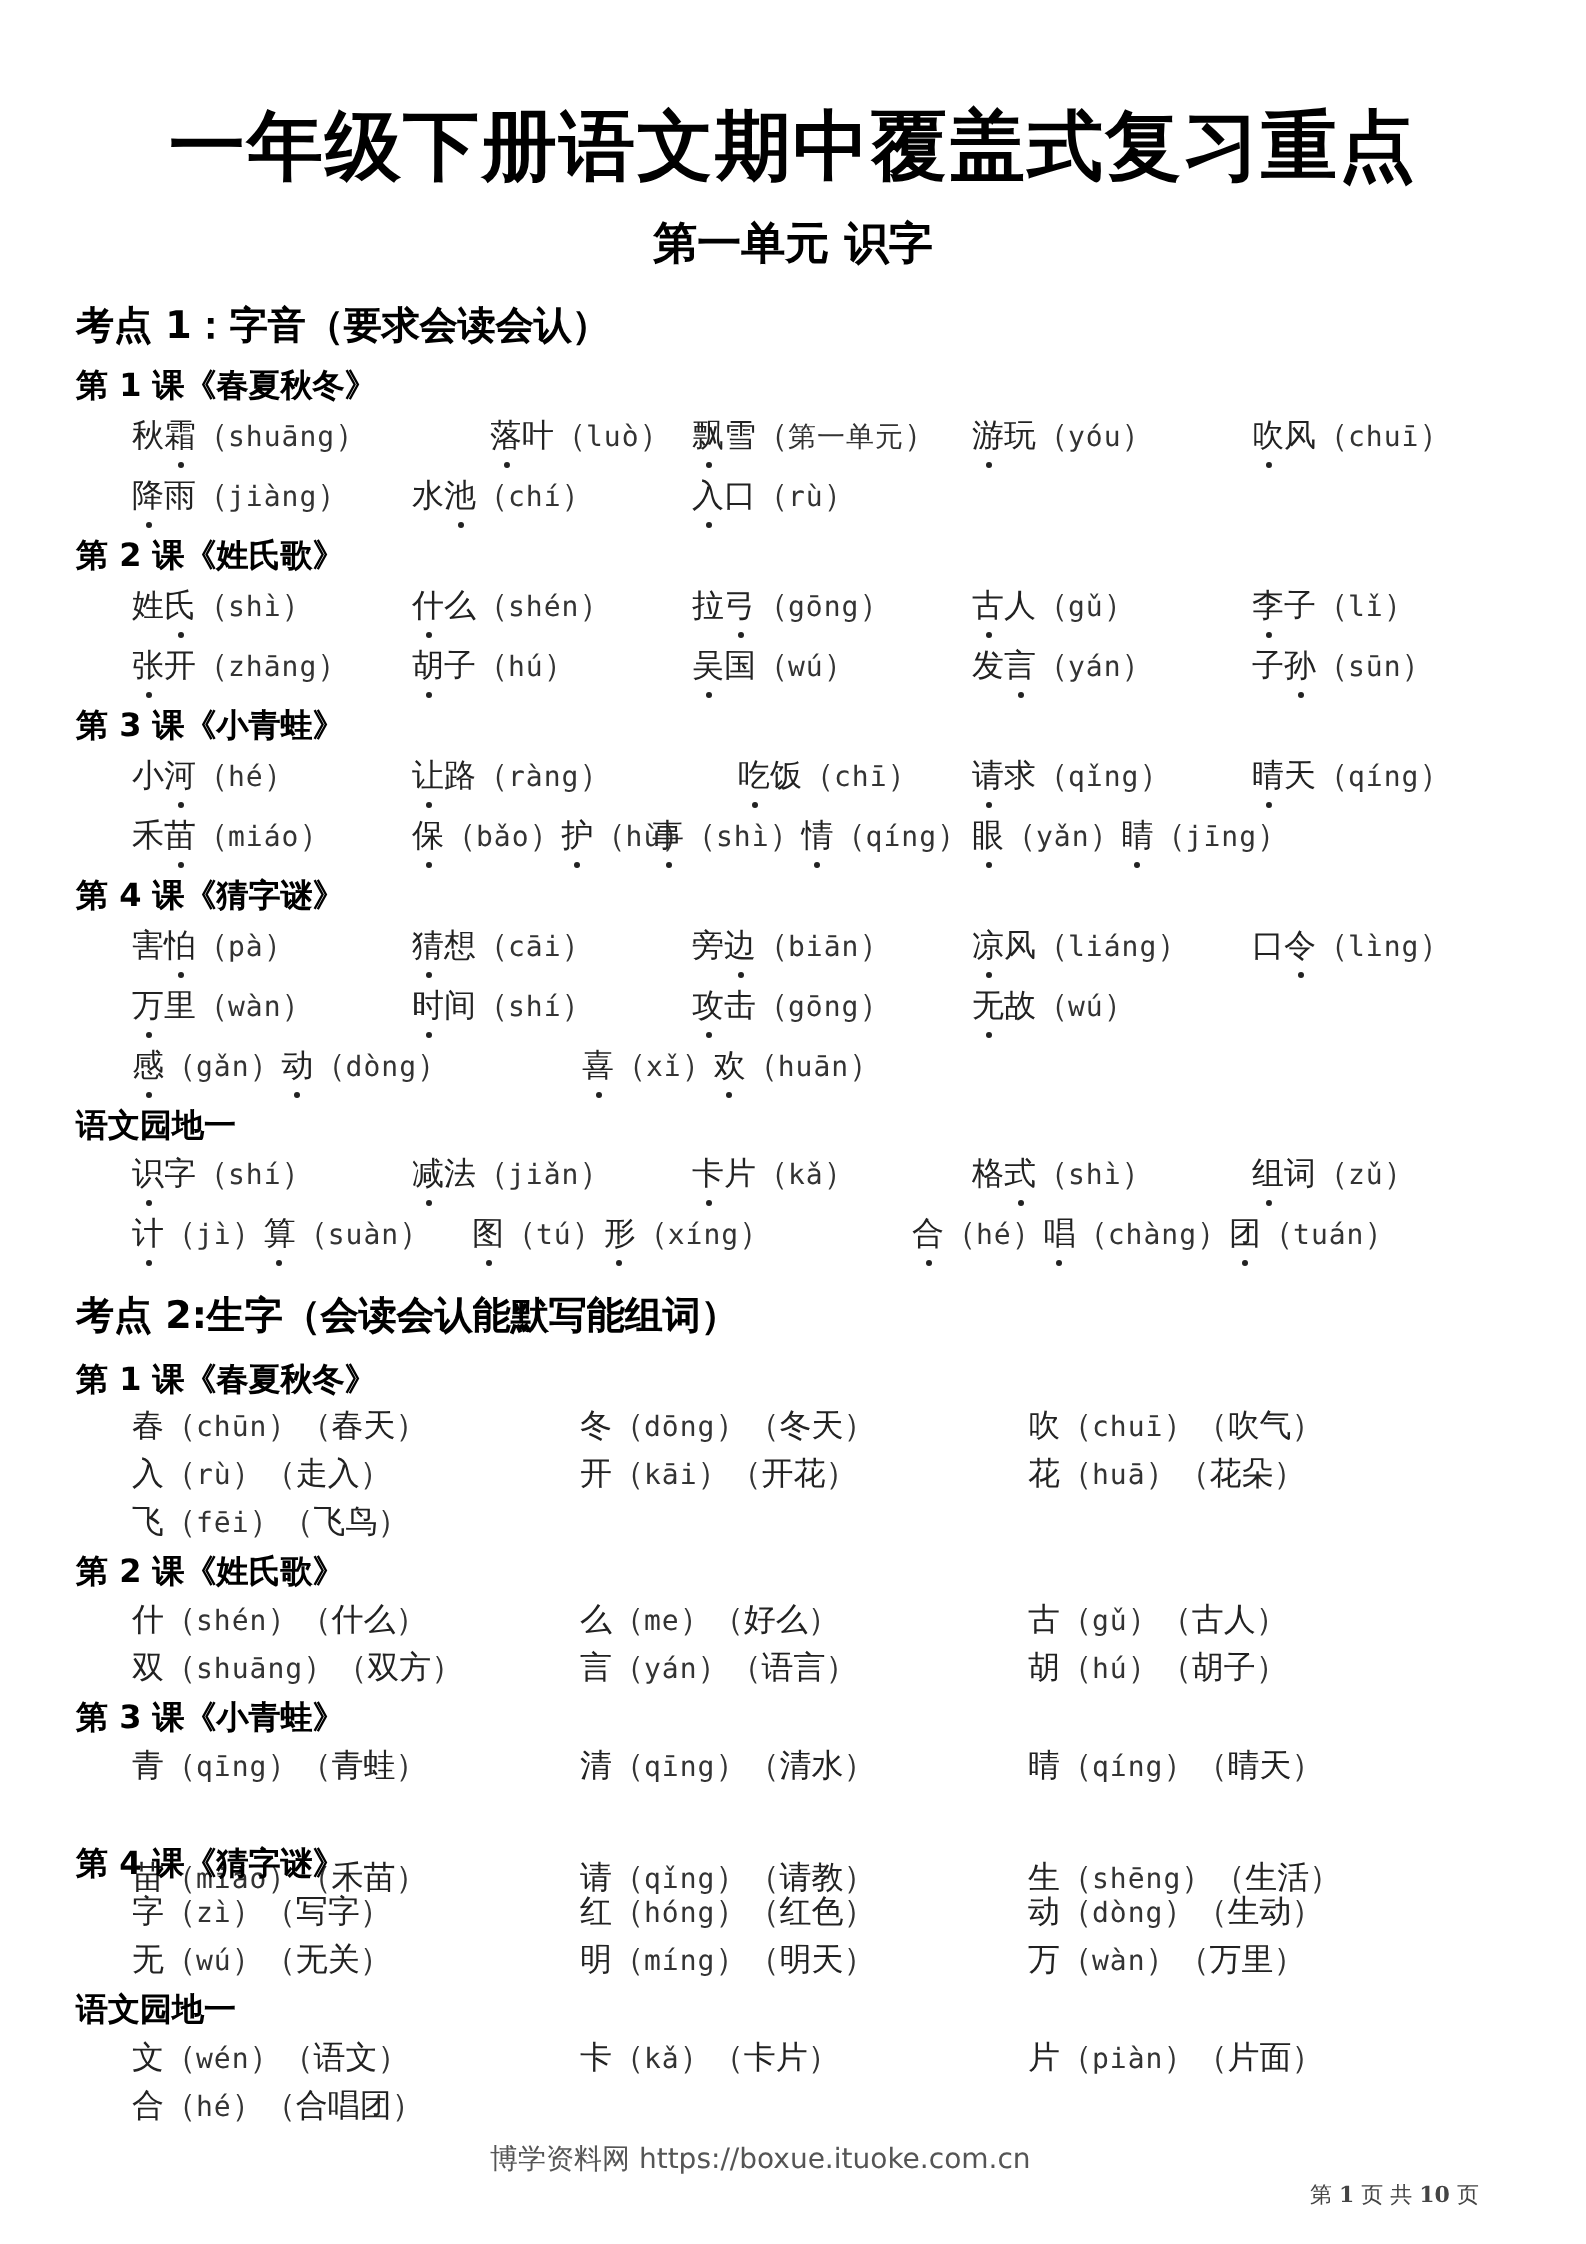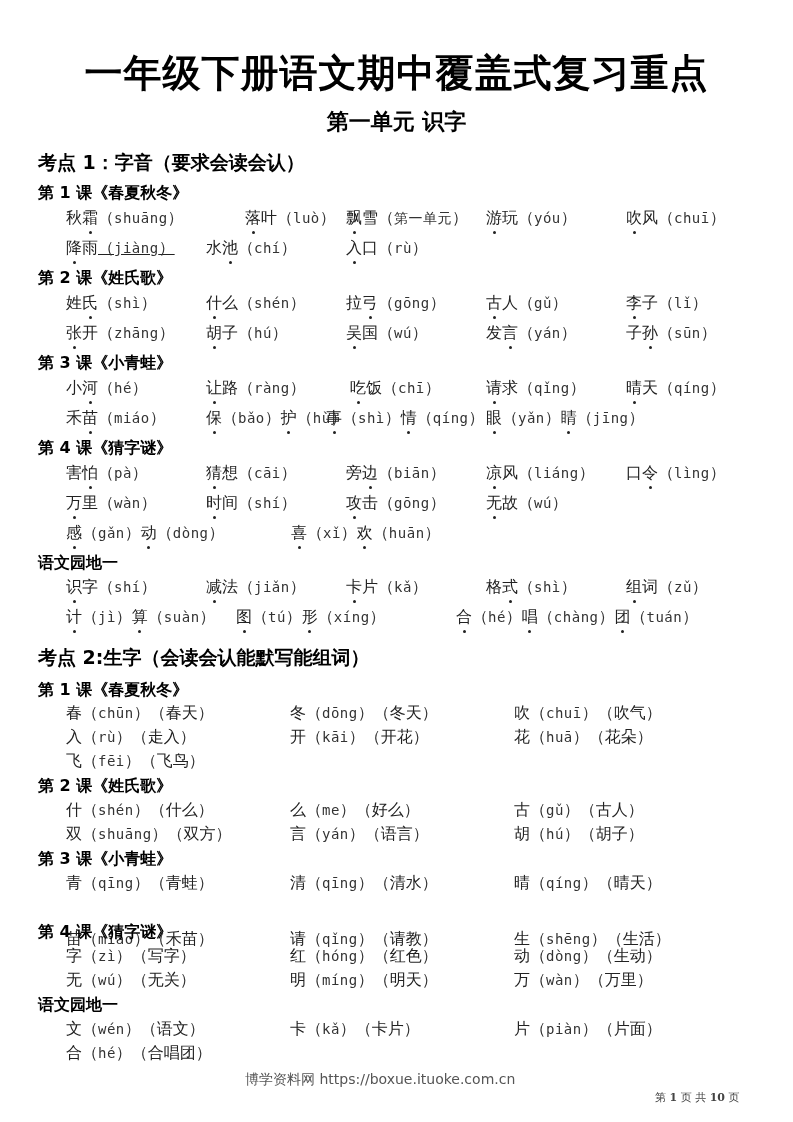--- a/index.html
+++ b/index.html
@@ -55,21 +55,21 @@
       <div class="kaodian" style="top: 150px;">考点 1：字音（要求会读会认）</div>
       <div class="lesson" style="top: 183px;">第 1 课《春夏秋冬》</div>
       <div class="row" style="top: 208px;">
         <div class="item" style="left: 66px;"><span class="hz">秋</span><span class="hz dot">霜</span><span class="paren">（</span><span class="py">shuāng</span><span class="paren">）</span></div>
         <div class="item" style="left: 206px; margin-left: 39px;"><span class="hz dot">落</span><span class="hz">叶</span><span class="paren">（</span><span class="py">luò</span><span class="paren">）</span></div>
         <div class="item" style="left: 346px;"><span class="hz dot">飘</span><span class="hz">雪</span><span class="paren">（</span><span class="py">第一单元</span><span class="paren">）</span></div>
         <div class="item" style="left: 486px;"><span class="hz dot">游</span><span class="hz">玩</span><span class="paren">（</span><span class="py">yóu</span><span class="paren">）</span></div>
         <div class="item" style="left: 626px;"><span class="hz dot">吹</span><span class="hz">风</span><span class="paren">（</span><span class="py">chuī</span><span class="paren">）</span></div>
       </div>
       <div class="row" style="top: 238px;">
-        <div class="item" style="left: 66px; text-decoration: underline;"><span class="hz dot">降</span><span class="hz">雨</span><span class="paren">（</span><span class="py">jiàng</span><span class="paren">）</span></div>
+        <div class="item" style="left: 66px;"><span class="hz dot">降</span><span class="hz">雨</span><span class="paren">（</span><span class="py">jiàng</span><span class="paren">）</span></div>
         <div class="item" style="left: 206px;"><span class="hz">水</span><span class="hz dot">池</span><span class="paren">（</span><span class="py">chí</span><span class="paren">）</span></div>
         <div class="item" style="left: 346px;"><span class="hz dot">入</span><span class="hz">口</span><span class="paren">（</span><span class="py">rù</span><span class="paren">）</span></div>
       </div>
       <div class="lesson" style="top: 268px;">第 2 课《姓氏歌》</div>
       <div class="row" style="top: 293px;">
         <div class="item" style="left: 66px;"><span class="hz">姓</span><span class="hz dot">氏</span><span class="paren">（</span><span class="py">shì</span><span class="paren">）</span></div>
         <div class="item" style="left: 206px;"><span class="hz dot">什</span><span class="hz">么</span><span class="paren">（</span><span class="py">shén</span><span class="paren">）</span></div>
         <div class="item" style="left: 346px;"><span class="hz">拉</span><span class="hz dot">弓</span><span class="paren">（</span><span class="py">gōng</span><span class="paren">）</span></div>
         <div class="item" style="left: 486px;"><span class="hz dot">古</span><span class="hz">人</span><span class="paren">（</span><span class="py">gǔ</span><span class="paren">）</span></div>
         <div class="item" style="left: 626px;"><span class="hz dot">李</span><span class="hz">子</span><span class="paren">（</span><span class="py">lǐ</span><span class="paren">）</span></div>
@@ -78,21 +78,21 @@
         <div class="item" style="left: 66px;"><span class="hz dot">张</span><span class="hz">开</span><span class="paren">（</span><span class="py">zhāng</span><span class="paren">）</span></div>
         <div class="item" style="left: 206px;"><span class="hz dot">胡</span><span class="hz">子</span><span class="paren">（</span><span class="py">hú</span><span class="paren">）</span></div>
         <div class="item" style="left: 346px;"><span class="hz dot">吴</span><span class="hz">国</span><span class="paren">（</span><span class="py">wú</span><span class="paren">）</span></div>
         <div class="item" style="left: 486px;"><span class="hz">发</span><span class="hz dot">言</span><span class="paren">（</span><span class="py">yán</span><span class="paren">）</span></div>
         <div class="item" style="left: 626px;"><span class="hz">子</span><span class="hz dot">孙</span><span class="paren">（</span><span class="py">sūn</span><span class="paren">）</span></div>
       </div>
       <div class="lesson" style="top: 353px;">第 3 课《小青蛙》</div>
       <div class="row" style="top: 378px;">
         <div class="item" style="left: 66px;"><span class="hz">小</span><span class="hz dot">河</span><span class="paren">（</span><span class="py">hé</span><span class="paren">）</span></div>
         <div class="item" style="left: 206px;"><span class="hz dot">让</span><span class="hz">路</span><span class="paren">（</span><span class="py">ràng</span><span class="paren">）</span></div>
-        <div class="item" style="left: 328px; padding-left: 22px;"><span class="hz dot">吃</span><span class="hz">饭</span><span class="paren">（</span><span class="py">chī</span><span class="paren">）</span></div>
+        <div class="item" style="left: 347px; padding-left: 22px;"><span class="hz dot">吃</span><span class="hz">饭</span><span class="paren">（</span><span class="py">chī</span><span class="paren">）</span></div>
         <div class="item" style="left: 486px;"><span class="hz dot">请</span><span class="hz">求</span><span class="paren">（</span><span class="py">qǐng</span><span class="paren">）</span></div>
         <div class="item" style="left: 626px;"><span class="hz dot">晴</span><span class="hz">天</span><span class="paren">（</span><span class="py">qíng</span><span class="paren">）</span></div>
       </div>
       <div class="row" style="top: 408px;">
         <div class="item" style="left: 66px;"><span class="hz">禾</span><span class="hz dot">苗</span><span class="paren">（</span><span class="py">miáo</span><span class="paren">）</span></div>
         <div class="item" style="left: 206px;"><span class="hz dot">保</span><span class="paren">（</span><span class="py">bǎo</span><span class="paren">）</span><span class="hz dot">护</span><span class="paren">（</span><span class="py">hù</span><span class="paren">）</span></div>
         <div class="item" style="left: 326px;"><span class="hz dot">事</span><span class="paren">（</span><span class="py">shì</span><span class="paren">）</span><span class="hz dot">情</span><span class="paren">（</span><span class="py">qíng</span><span class="paren">）</span></div>
         <div class="item" style="left: 486px;"><span class="hz dot">眼</span><span class="paren">（</span><span class="py">yǎn</span><span class="paren">）</span><span class="hz dot">睛</span><span class="paren">（</span><span class="py">jīng</span><span class="paren">）</span></div>
       </div>
       <div class="lesson" style="top: 438px;">第 4 课《猜字谜》</div>

